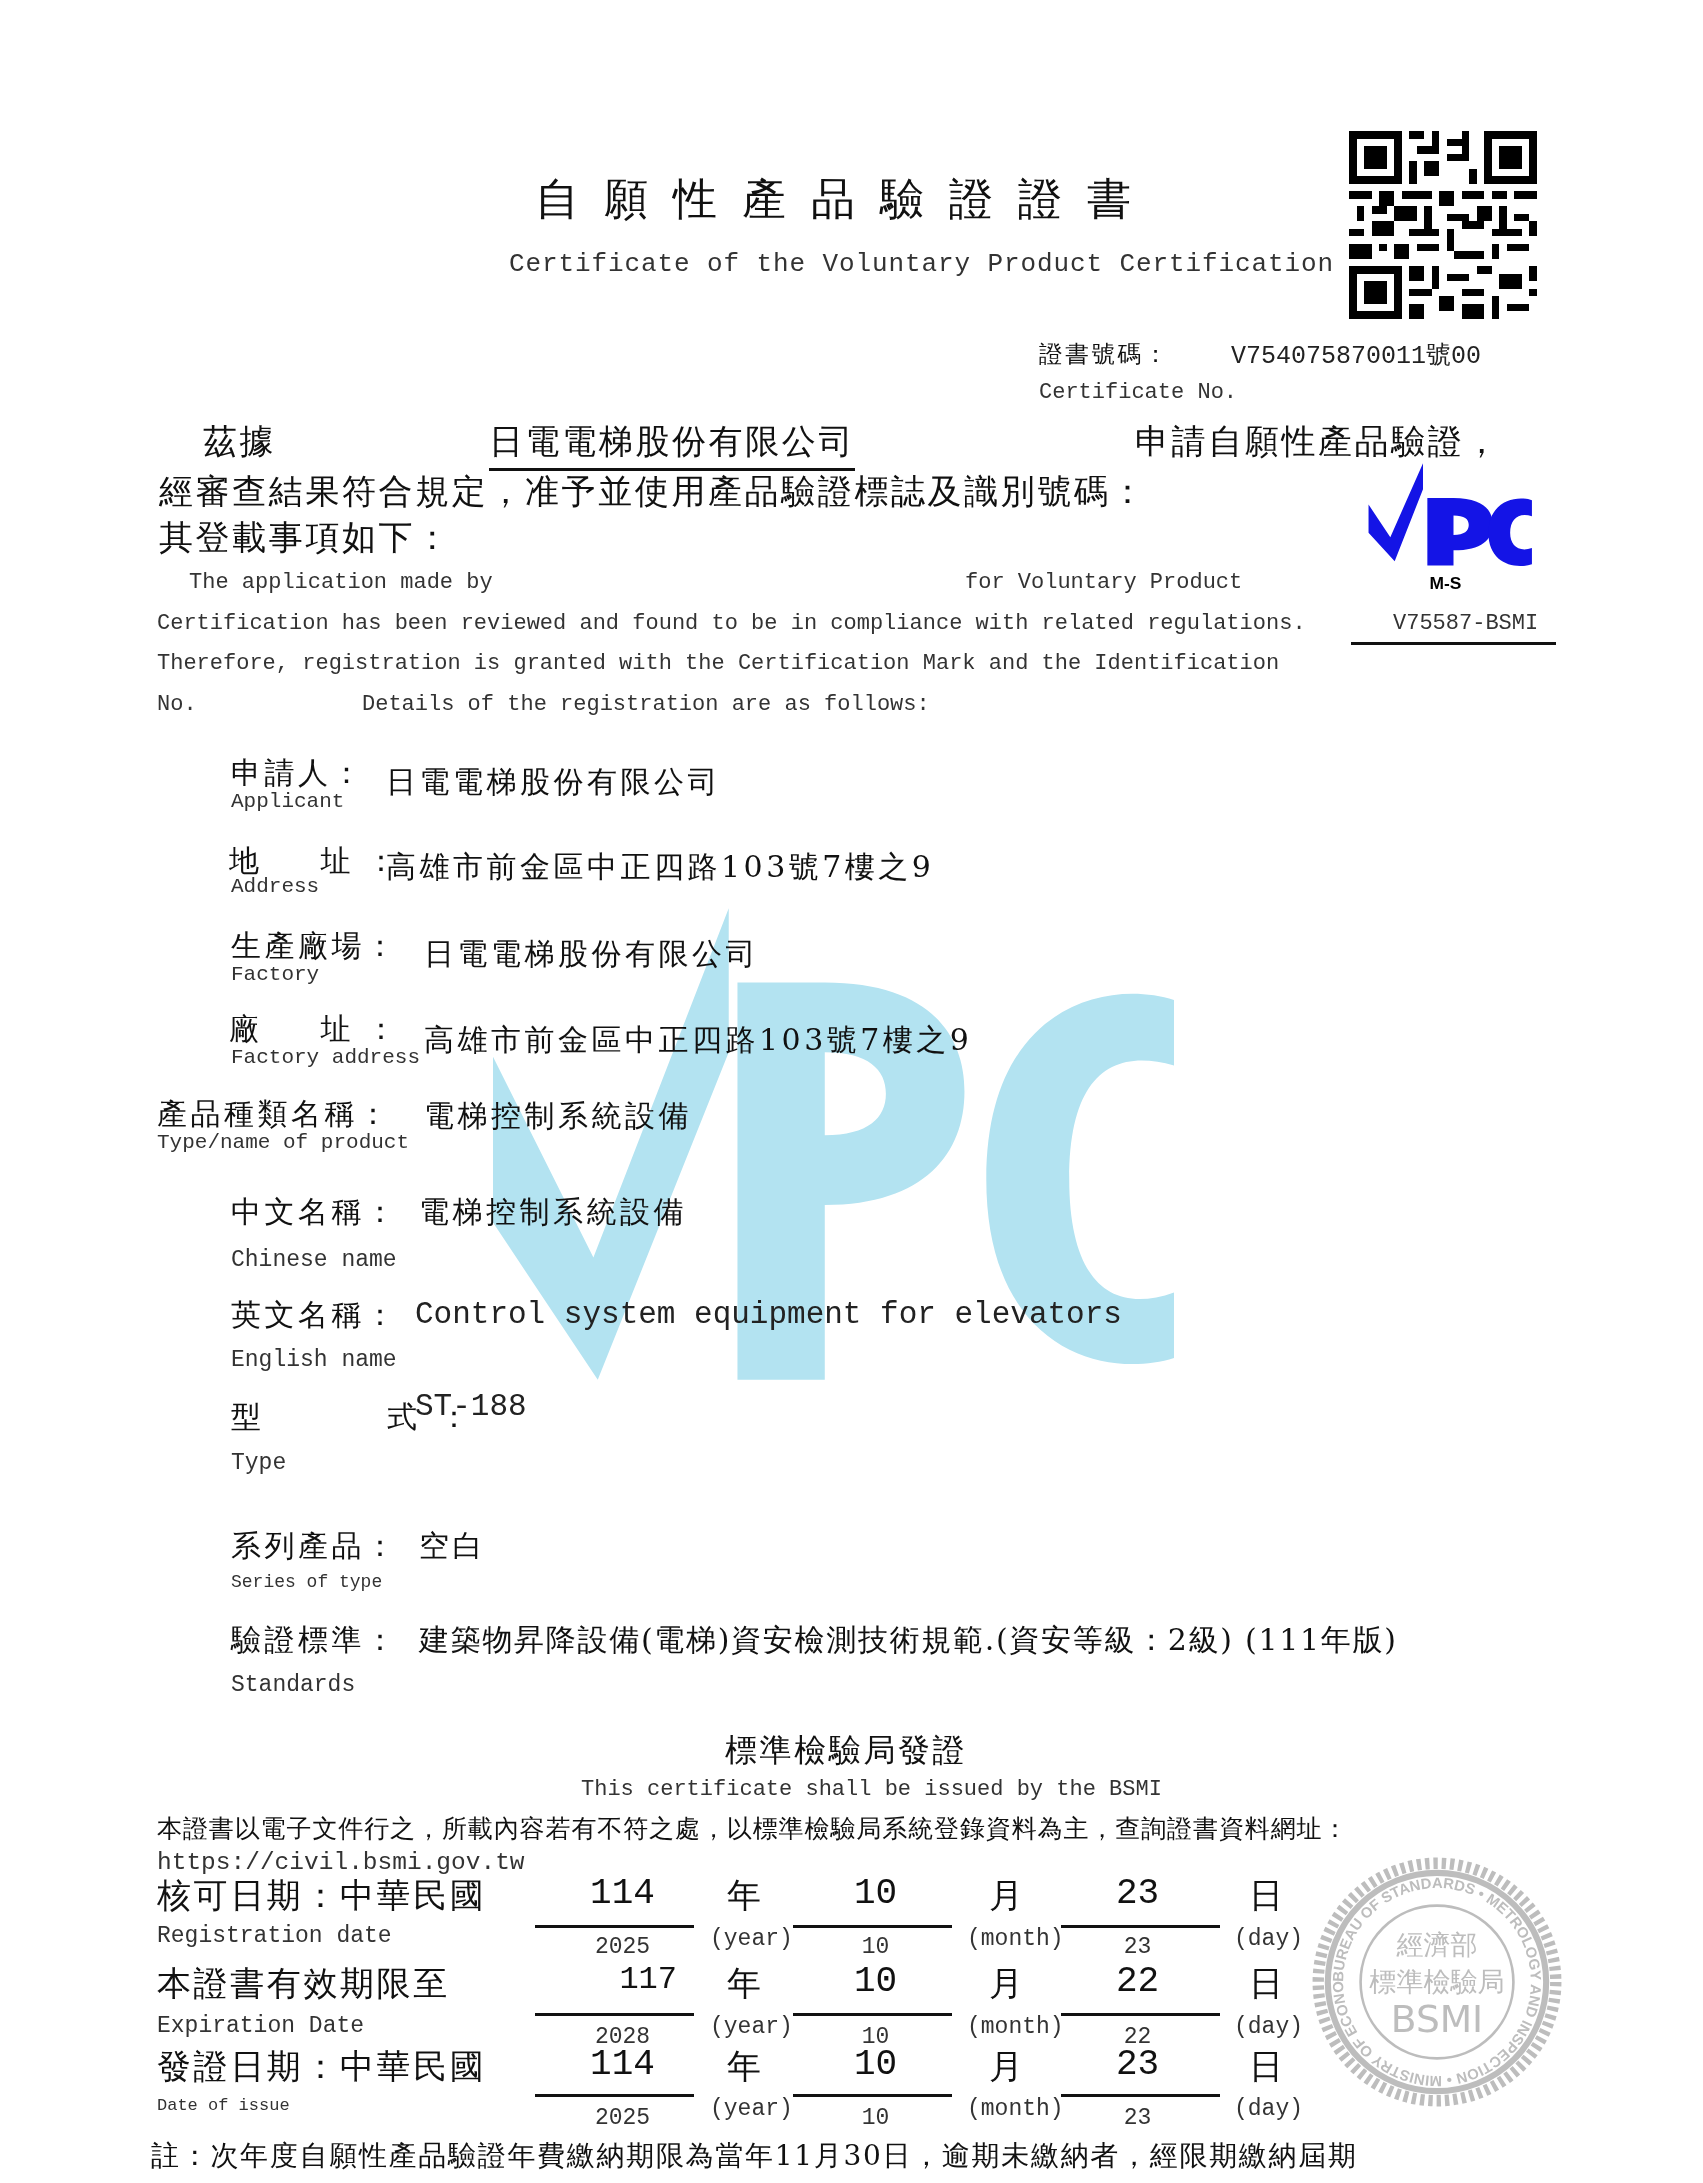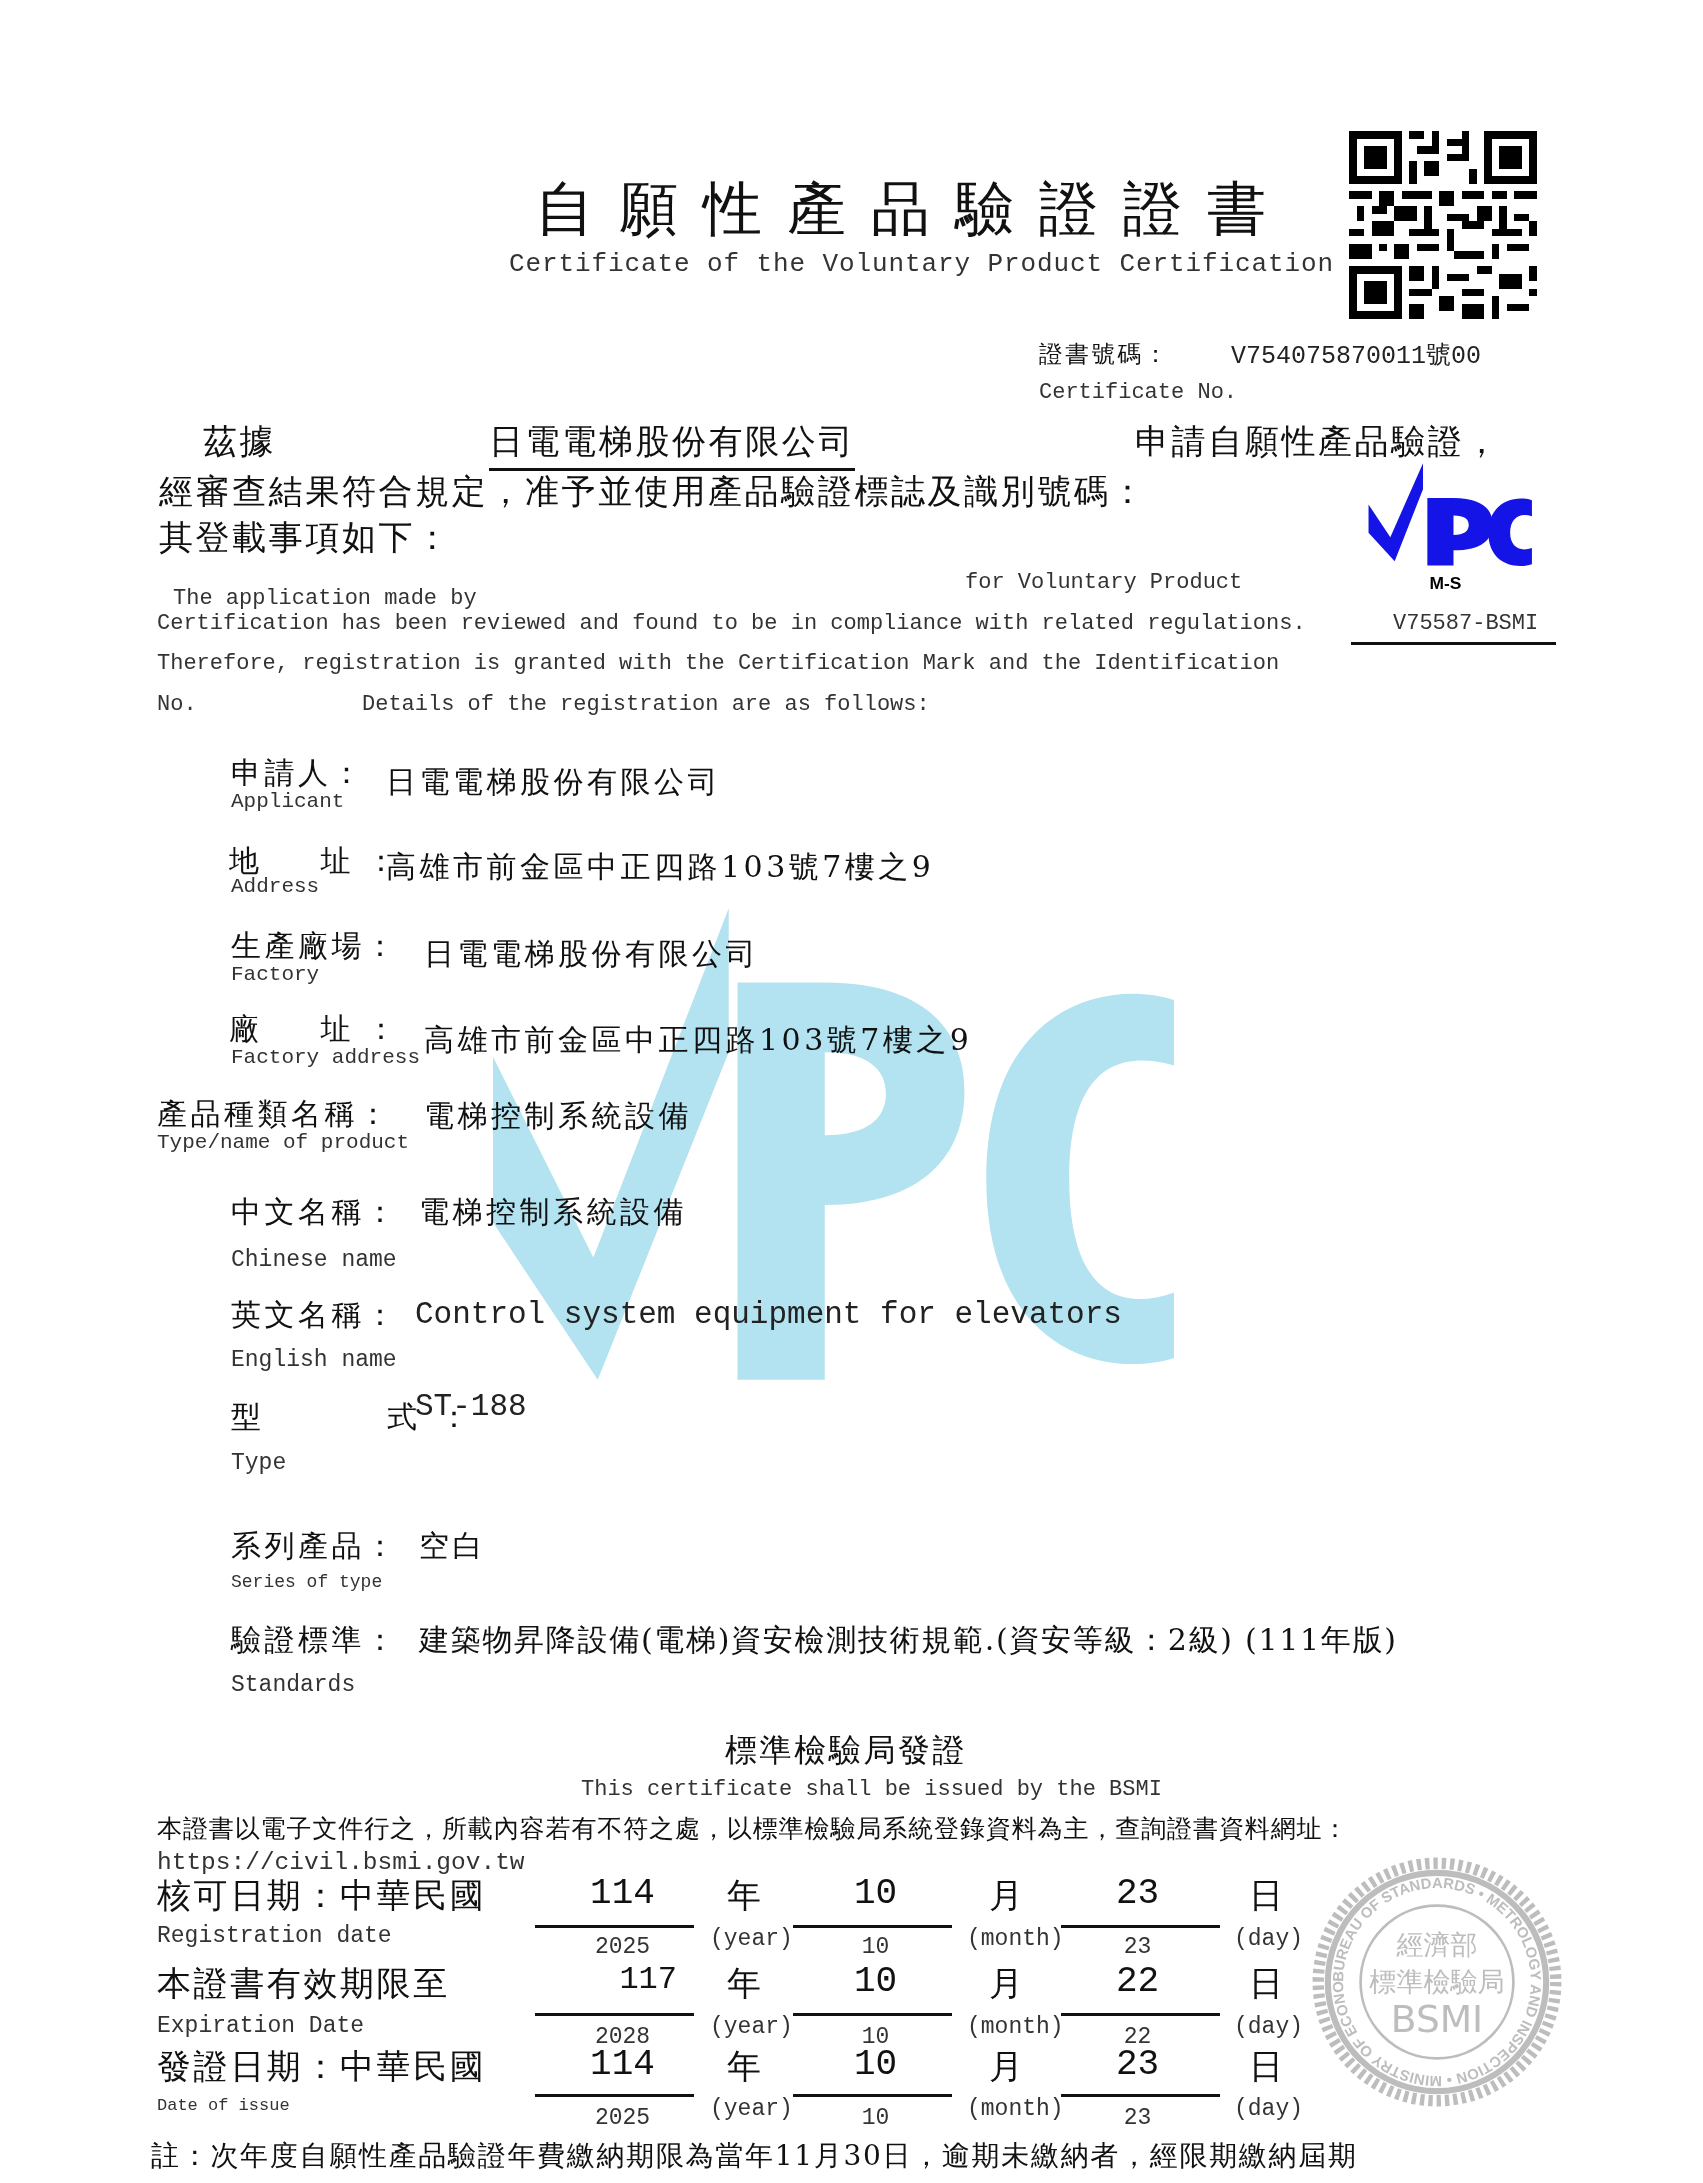--- a/index.html
+++ b/index.html
@@ -1,21 +1,21 @@
 <!DOCTYPE html>
 <html style="font-size:7px"><head>
 <meta charset="utf-8">
 <style>
   html, body { margin:0; padding:0; background:#ffffff; }
   body { width:1704px; height:2411px; position:relative; overflow:hidden;
          font-family:"DejaVu Serif","Liberation Serif",serif; color:#111; }
   .abs { position:absolute; white-space:nowrap; }
   .zh { font-family:"DejaVu Serif","Liberation Serif",serif; }
   .en { font-family:"Liberation Mono","DejaVu Sans Mono",monospace; color:#333; }
-  .title-zh { font-size:59px; letter-spacing:25px; }
+  .title-zh { font-size:44px; letter-spacing:25px; }
   .title-en { font-size:26px; letter-spacing:0.9px; color:#333; }
   .zh-lg { font-size:34px; letter-spacing:2.6px; }
   .zh-md { font-size:30px; letter-spacing:3.5px; }
   .zh-sm { font-size:26px; letter-spacing:2.6px; }
   .en-sm { font-size:22px; }
   .en-lg { font-size:31px; }
   .uline { border-bottom:3.1px solid #111; }
   .blank { position:absolute; border-bottom:3.1px solid #111; height:0; }
   .watermark { position:absolute; left:493px; top:908px; width:681px; height:472px; z-index:0; }
   .content { position:relative; z-index:1; }
@@ -123,21 +123,21 @@
 </svg>
 <div class="abs en" style="left:1393px;top:611px;font-size:22px;color:#333;">V75587-BSMI</div>
 <div class="abs" style="left:1351px;top:642px;width:205px;height:2.6px;background:#111;"></div>
 
 <div class="abs zh zh-lg" style="left:203px;top:419px;">茲據</div>
 <div class="abs zh zh-lg uline" style="left:489px;top:419px;padding-bottom:2.6px;">日電電梯股份有限公司</div>
 <div class="abs zh zh-lg" style="left:1135px;top:419px;">申請自願性產品驗證，</div>
 <div class="abs zh zh-lg" style="left:159px;top:469px;">經審查結果符合規定，准予並使用產品驗證標誌及識別號碼：</div>
 <div class="abs zh zh-lg" style="left:159px;top:515px;">其登載事項如下：</div>
 
-<div class="abs en en-sm" style="left:173px;top:570px;margin-top:16px;">The application made by</div>
+<div class="abs en en-sm" style="left:189px;top:570px;">The application made by</div>
 <div class="abs en en-sm" style="left:965px;top:570px;">for Voluntary Product</div>
 <div class="abs en en-sm" style="left:157px;top:611px;">Certification has been reviewed and found to be in compliance with related regulations.</div>
 <div class="abs en en-sm" style="left:157px;top:651px;">Therefore, registration is granted with the Certification Mark and the Identification</div>
 <div class="abs en en-sm" style="left:157px;top:692px;">No.</div>
 <div class="abs en en-sm" style="left:362px;top:692px;">Details of the registration are as follows:</div>
 
 <div>
   <div class="abs zh zh-md" style="left:231px;top:753px;">申請人：</div>
   <div class="abs en" style="left:231px;top:790px;font-size:21px;">Applicant</div>
   <div class="abs zh zh-md" style="left:386px;top:762px;">日電電梯股份有限公司</div>

